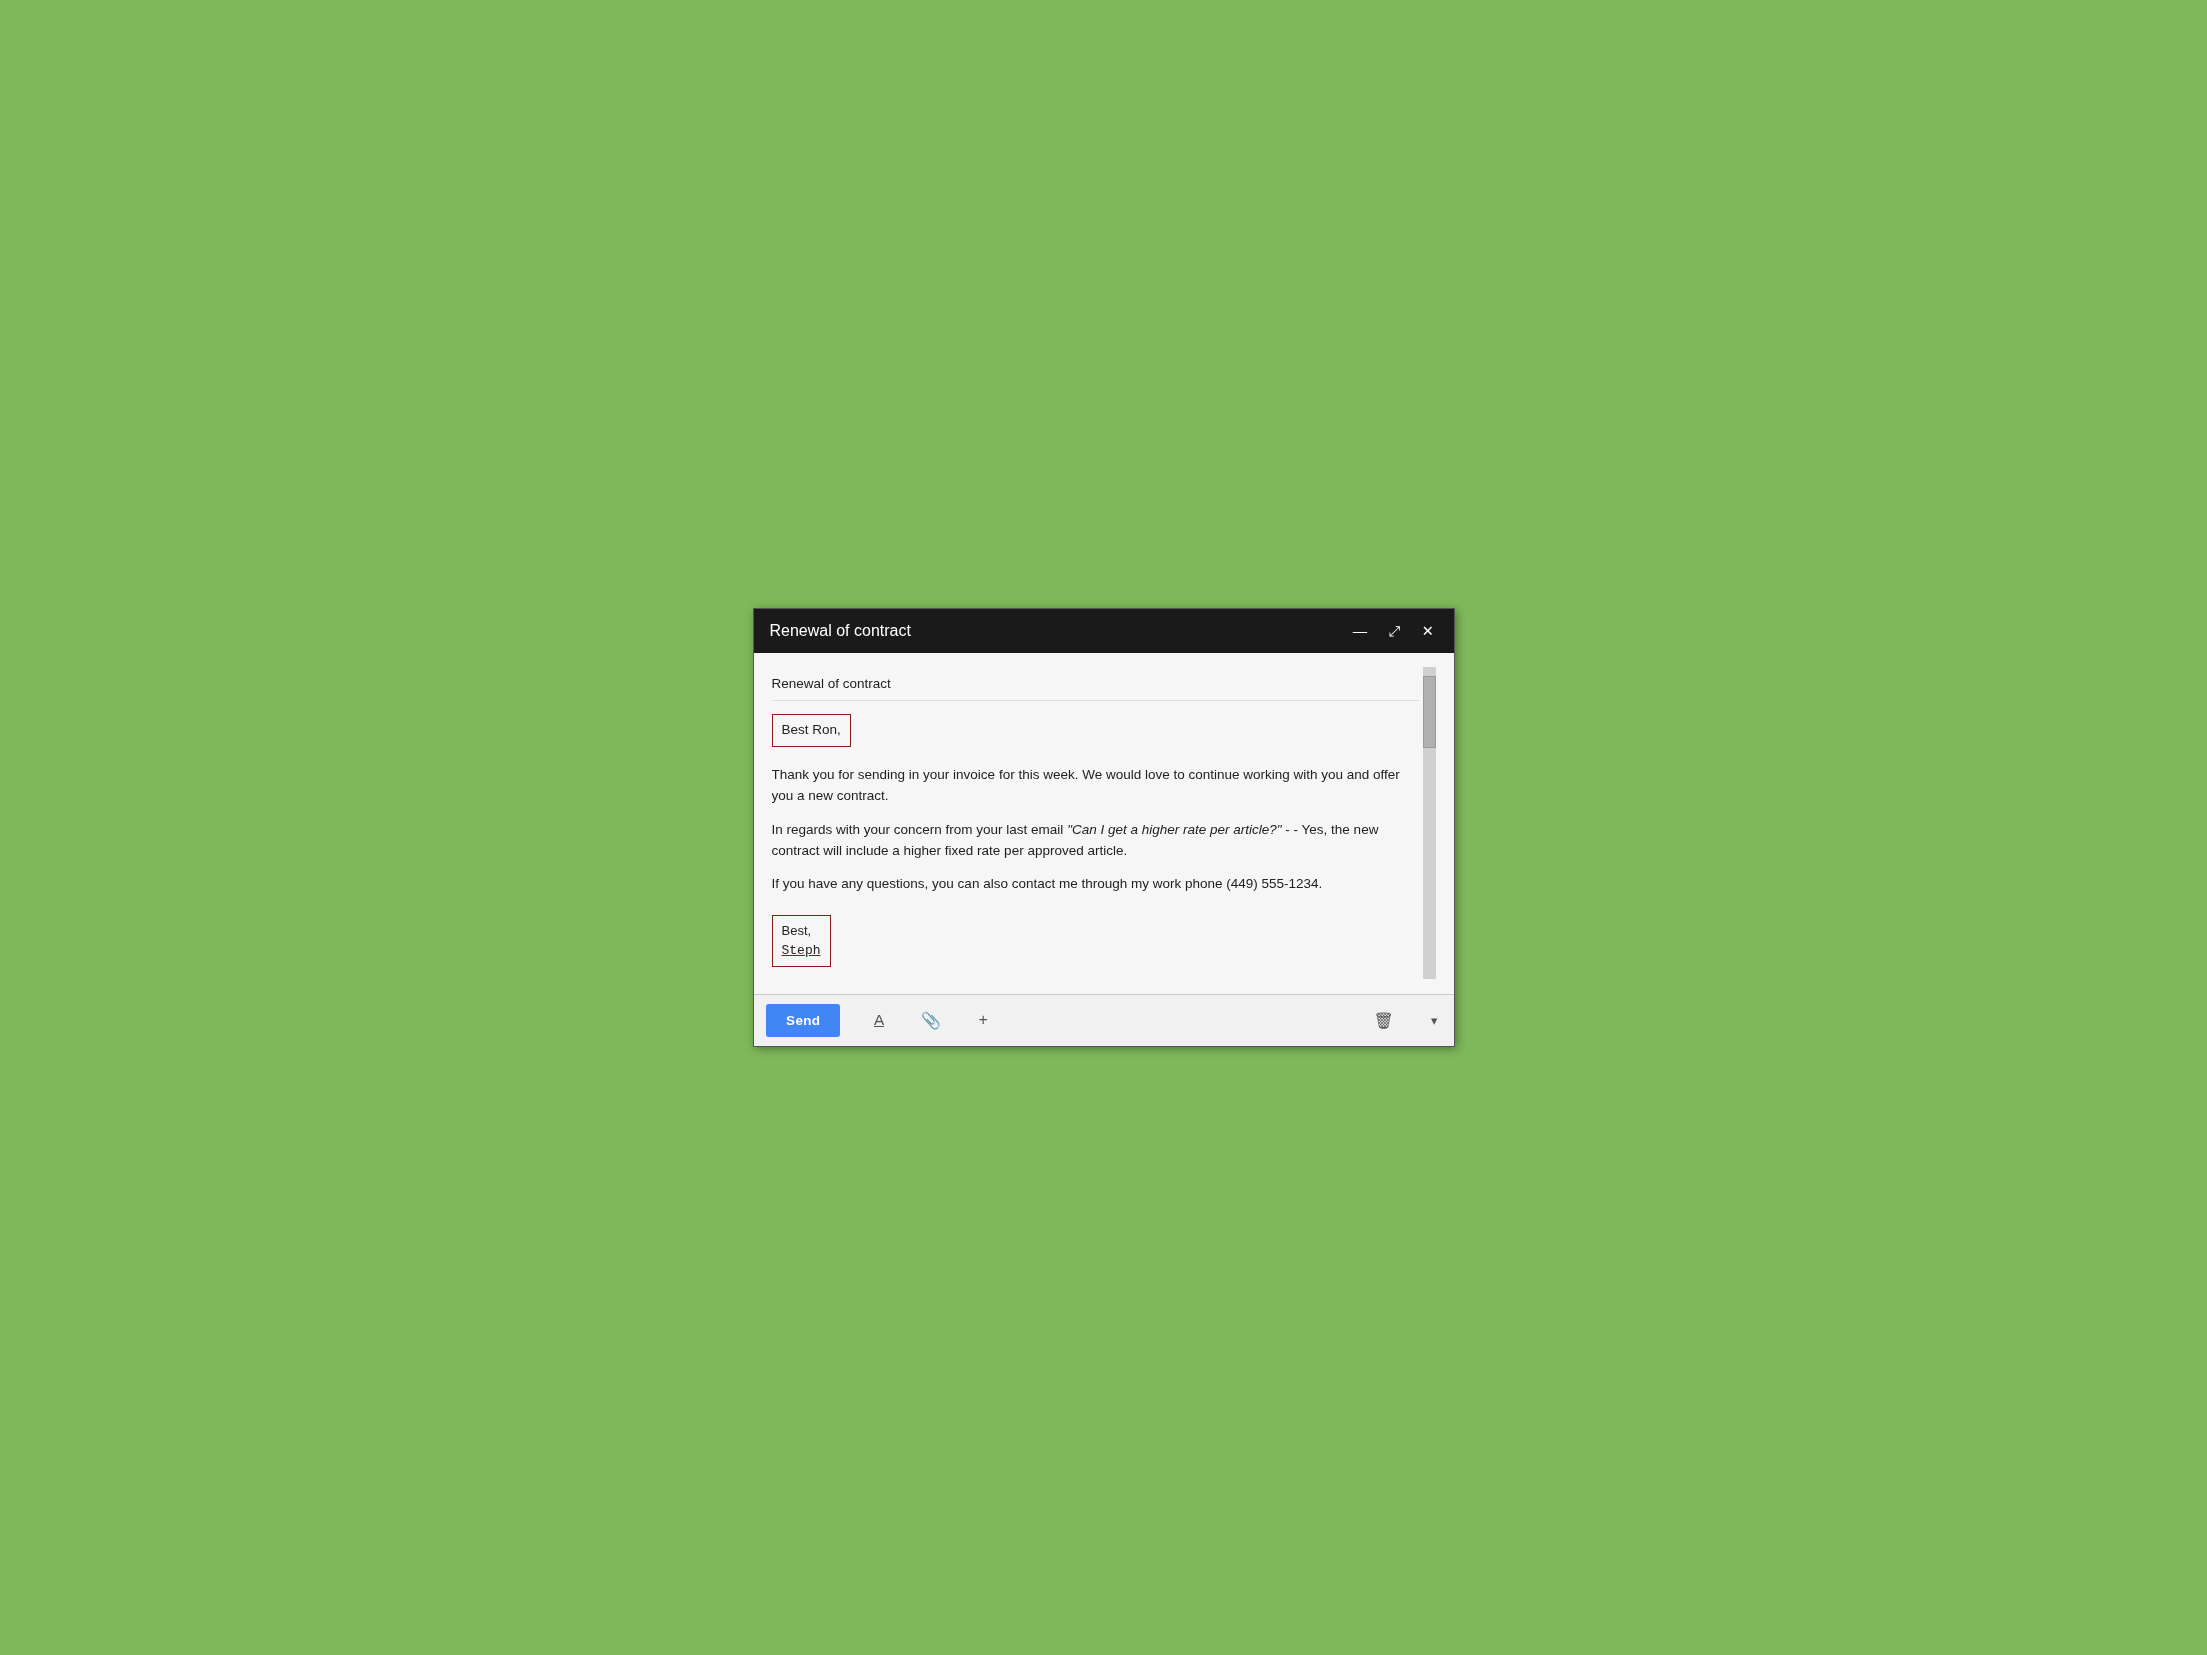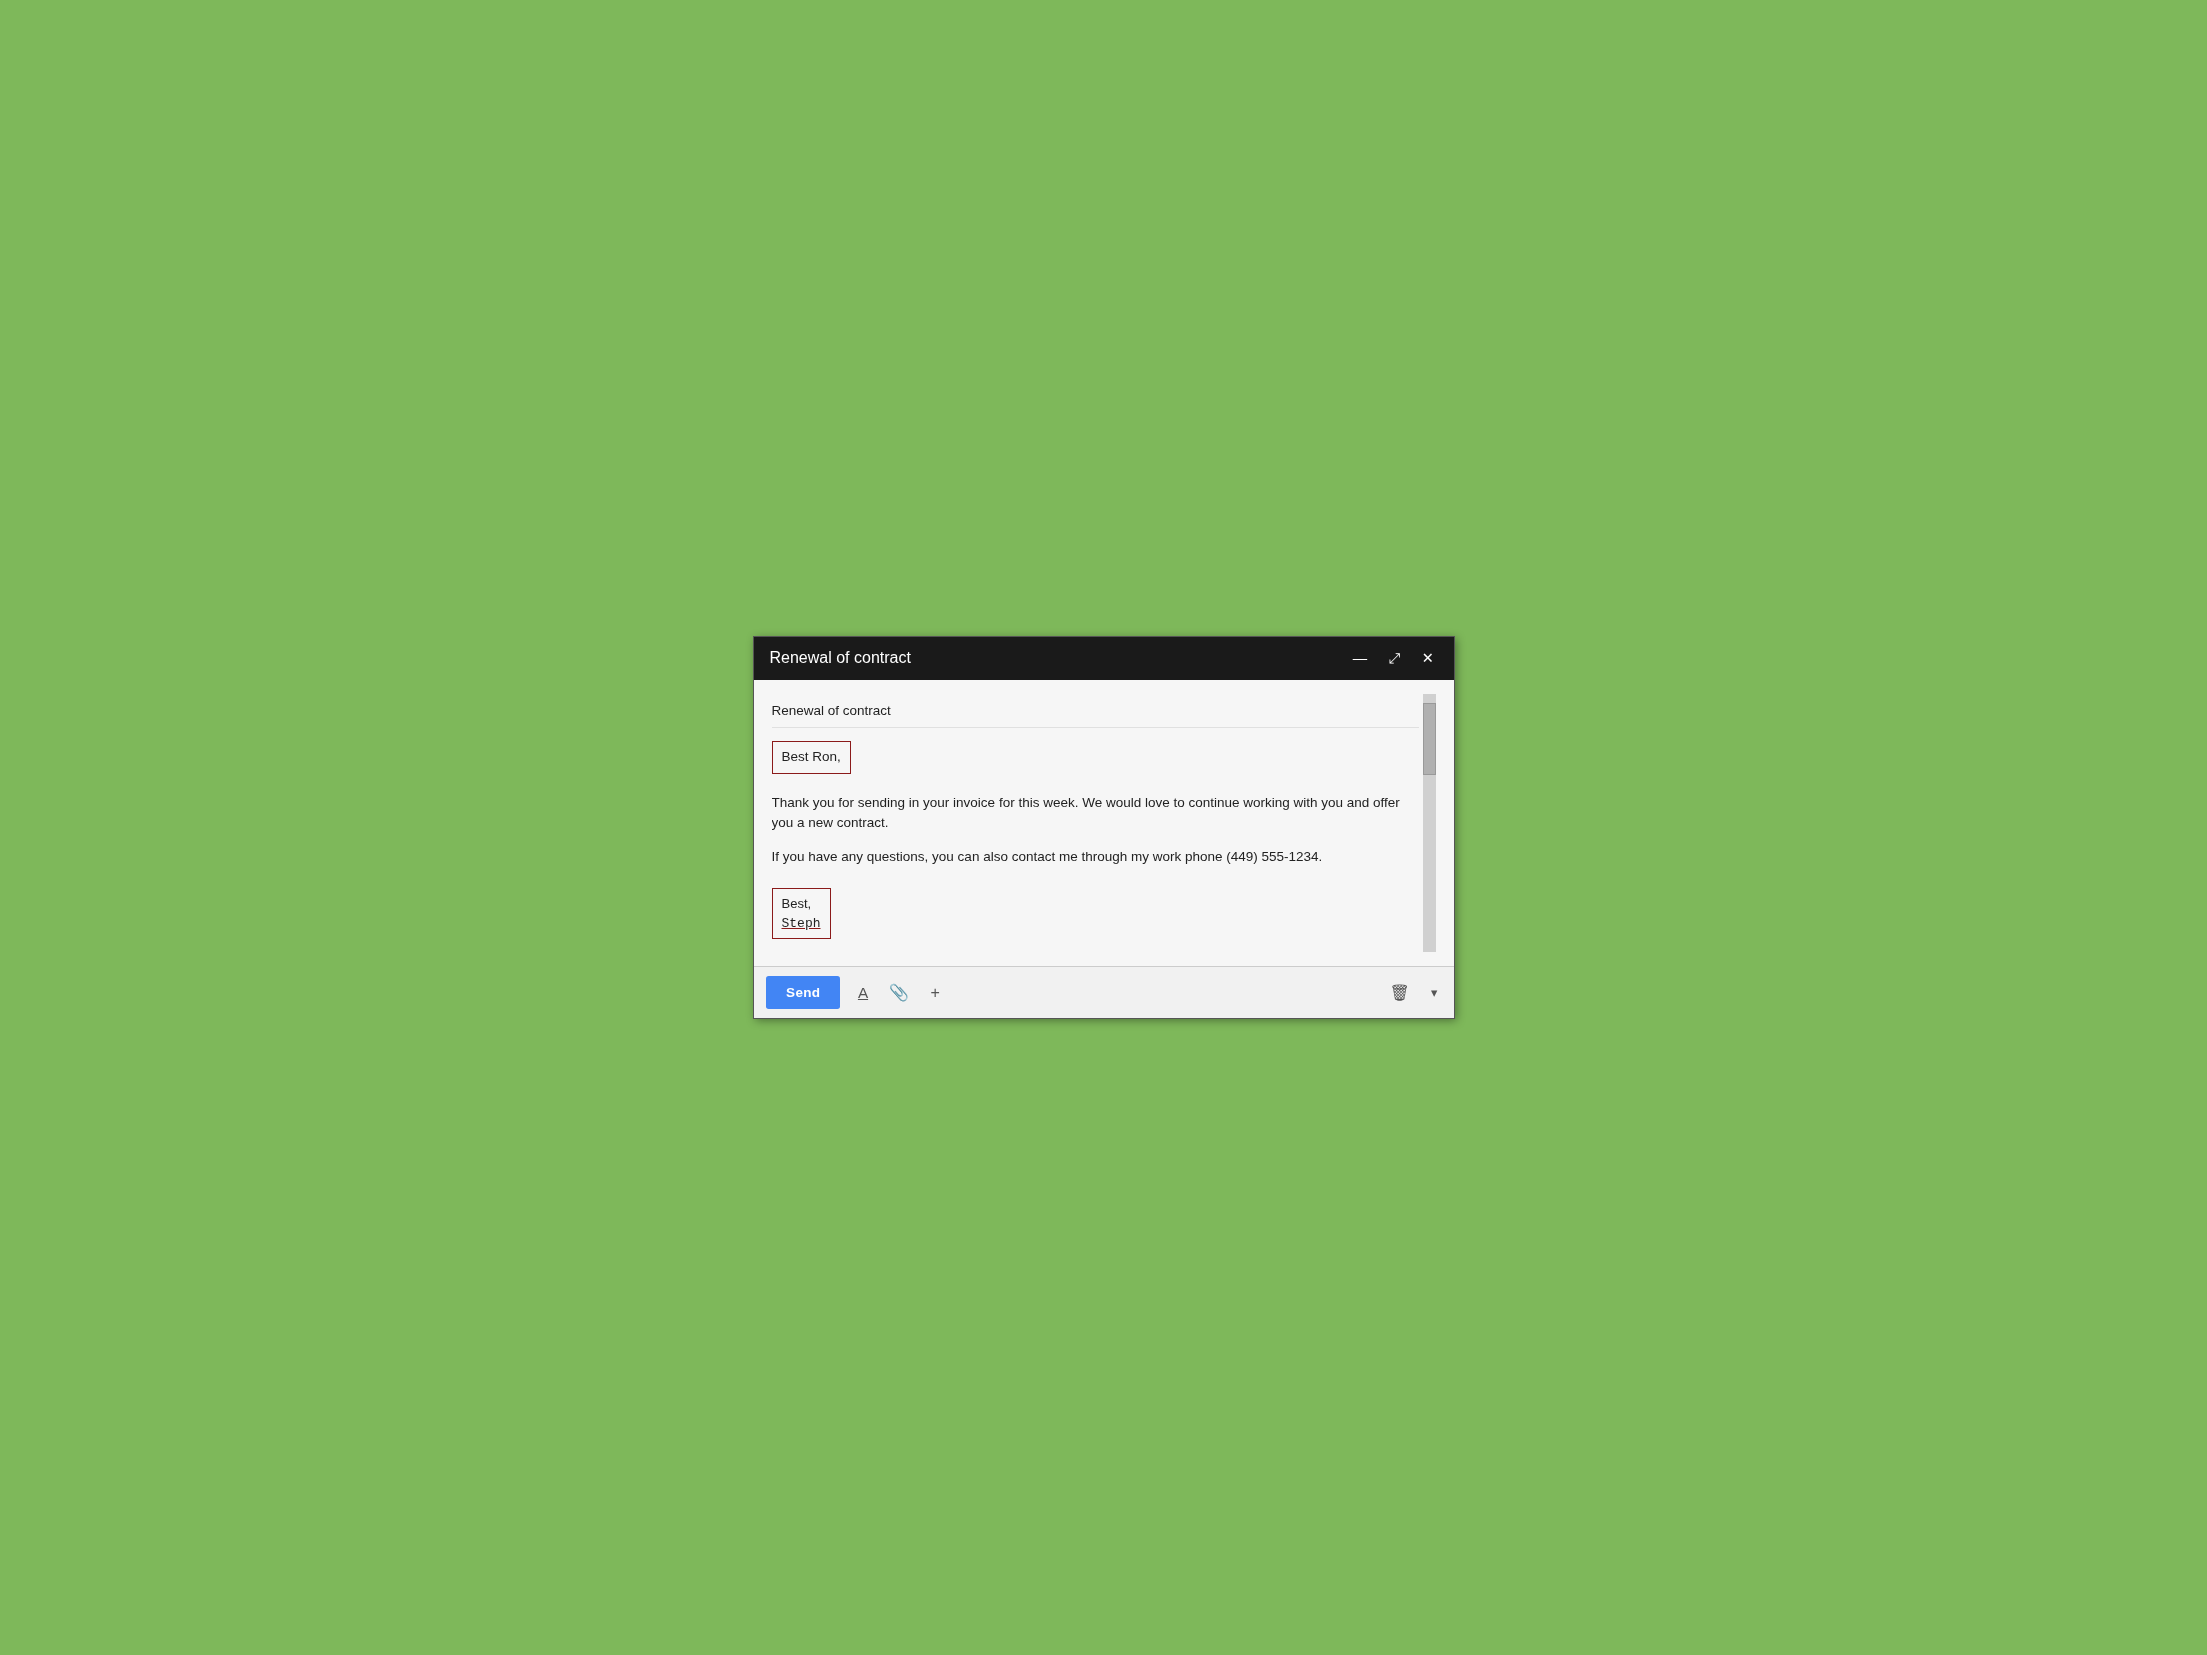--- a/index.html
+++ b/index.html
@@ -128,21 +128,21 @@
       border: 0.9px solid #999;
       position: absolute;
       top: 9px;
     }
 
     .toolbar {
       background: #f1f1f1;
       border-top: 0.9px solid #ccc;
       padding: 9px 12.6px;
       display: flex;
-      gap: 14px;
+      gap: 30px;
     }
 
     .send-button {
       background: #4285f4;
       color: #fff;
       border: none;
       padding: 9px 20px;
       font-size: 13.5px;
       font-weight: bold;
       border-radius: 2.7px;
@@ -202,20 +202,23 @@
         <div class="greeting-box">
           <span>Best Ron,</span>
         </div>
 
         
         <p class="paragraph">
           <span>Thank you for sending in your invoice for this week. We would love to continue working with you and offer you a new contract.</span>
         </p>
 
         
+        <p class="paragraph">
+          <span>In regards with your concern from your last email </span><span class="italic-quote">"Can I get a higher rate per article?"</span><span> - - Yes, the new contract will include a higher fixed rate per approved article.</span>
+        </p>
 
         
         <p class="paragraph">
           <span>If you have any questions, you can also contact me through my work phone (449) 555-1234.</span>
         </p>
 
         
         <div class="closing-box">
           <div>Best,</div>
           <div class="closing-name">Steph</div>

